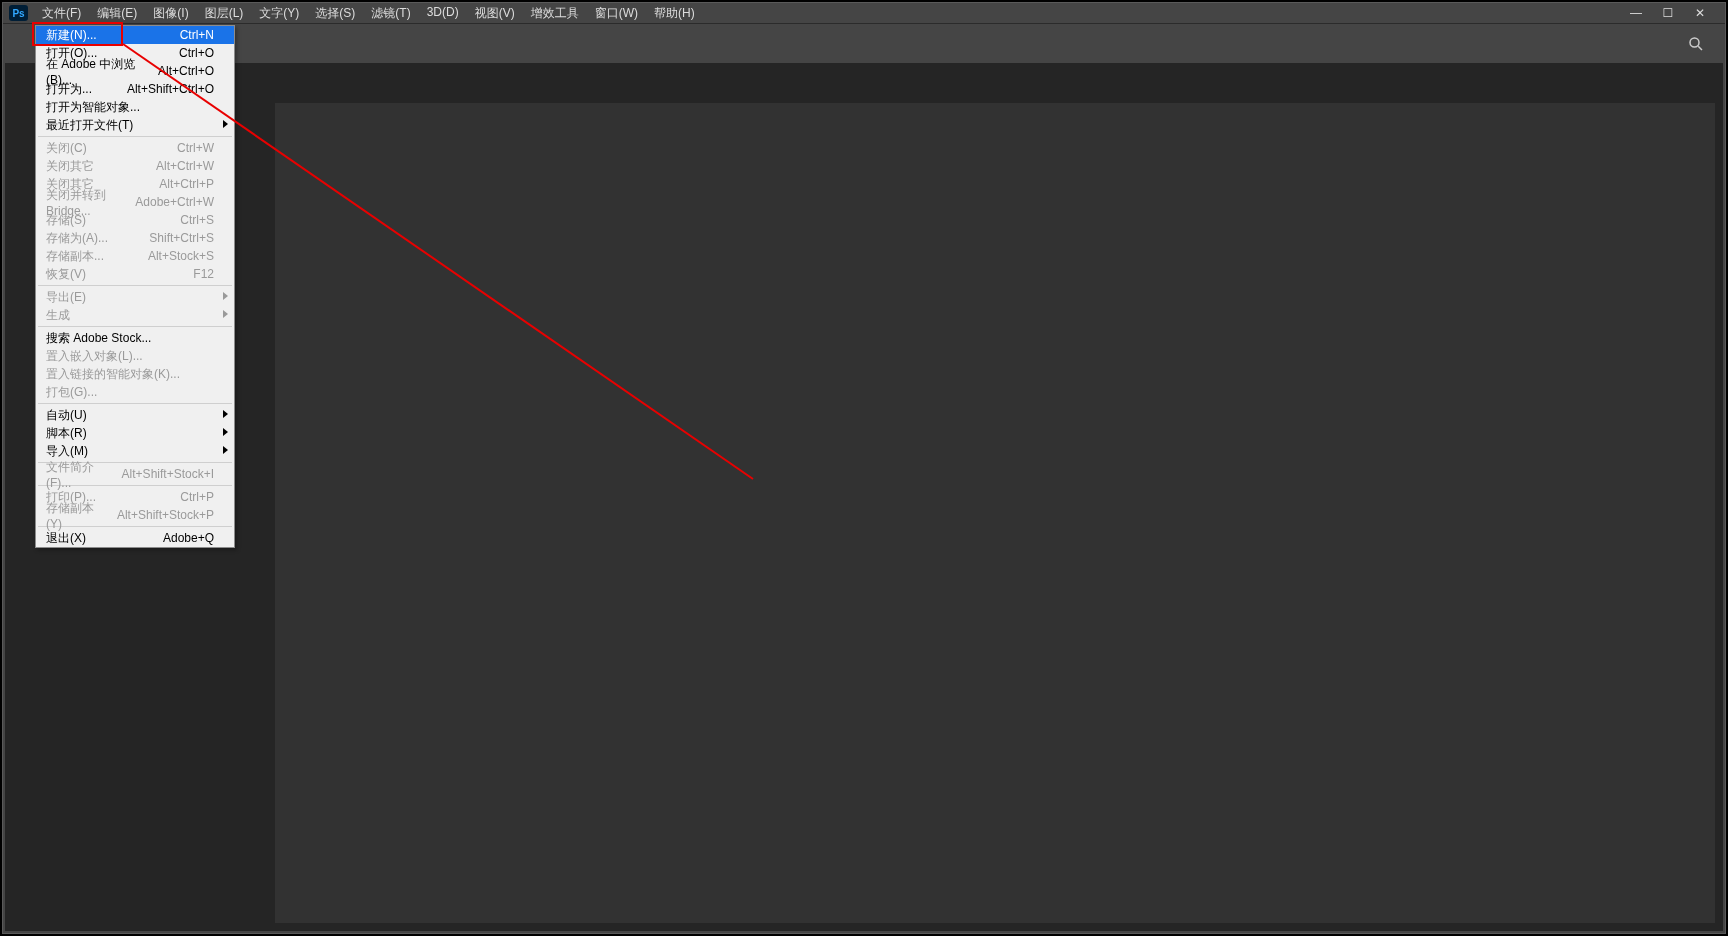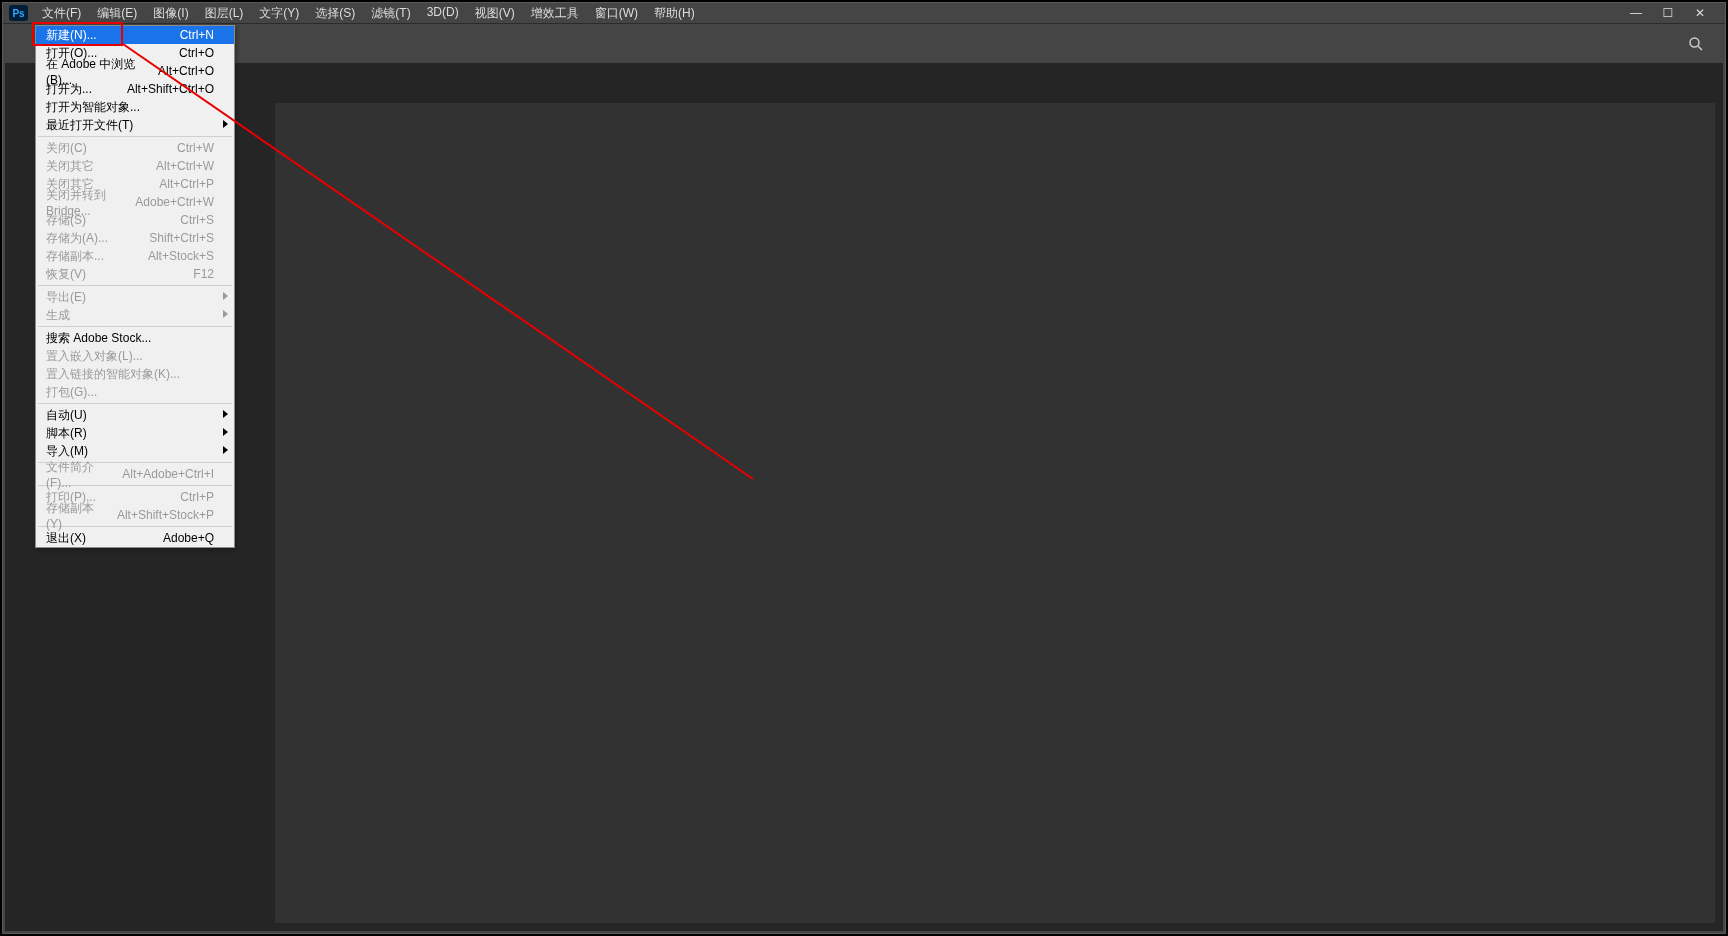--- a/index.html
+++ b/index.html
@@ -213,21 +213,21 @@
         <span>脚本(R)</span>
         <span class="dd-arrow"></span>
       </div>
       <div class="dd-item">
         <span>导入(M)</span>
         <span class="dd-arrow"></span>
       </div>
       <div class="dd-sep"></div>
       <div class="dd-item dis">
         <span>文件简介(F)...</span>
-        <span>Alt+Adobe+Ctrl+I</span>
+        <span>Alt+Shift+Stock+I</span>
       </div>
       <div class="dd-sep"></div>
       <div class="dd-item dis">
         <span>打印(P)...</span>
         <span>Ctrl+P</span>
       </div>
       <div class="dd-item dis">
         <span>存储副本(Y)</span>
         <span>Alt+Shift+Stock+P</span>
       </div>

